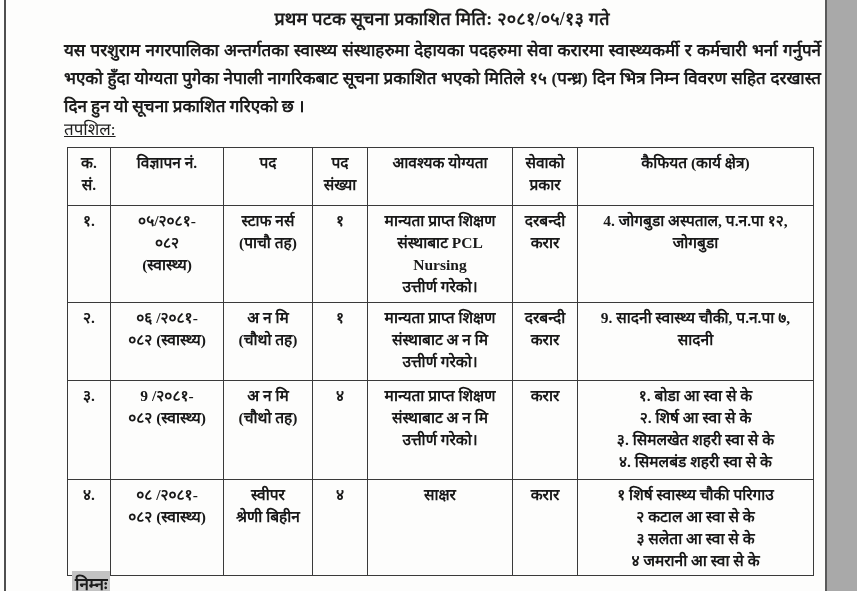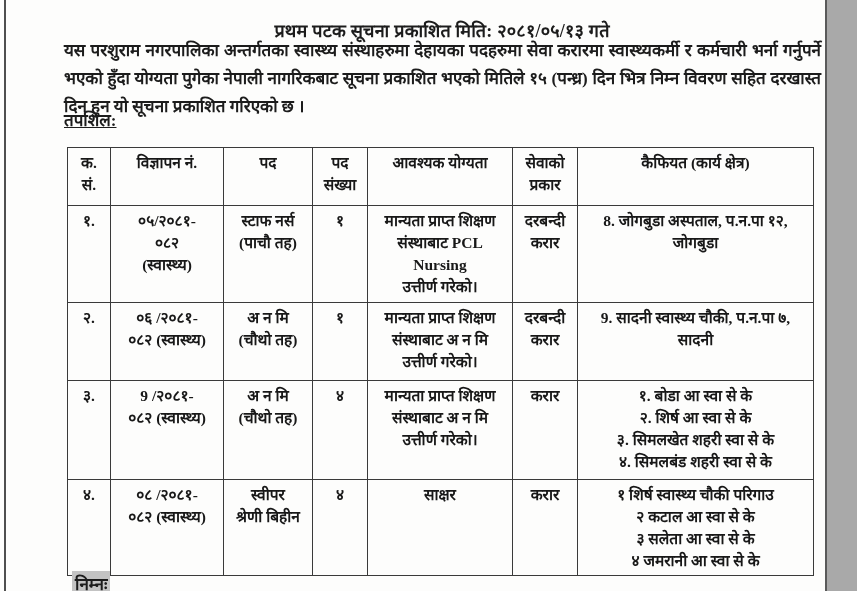--- a/index.html
+++ b/index.html
@@ -16,34 +16,34 @@
   .edge-line-left {
     position: absolute; left: 4px; top: 0; width: 2px; height: 591px;
     background: #4f4f4f;
   }
   .edge-band-right {
     position: absolute; left: 825px; top: 0; width: 32px; height: 591px;
     background: #a9a9a9; border-left: 2px solid #5a5a5a;
   }
 
   .doc-title {
-    position: absolute; left: 64px; top: 18px; width: 756px;
+    position: absolute; left: 64px; top: 6px; width: 756px;
     text-align: center;
     font-size: 18px; font-weight: 700;
     letter-spacing: 0.2px;
   }
   .intro-para {
     position: absolute; left: 64px; top: 37px; width: 757px;
     font-size: 17px; font-weight: 700;
     line-height: 28px;
     text-align: justify;
   }
   .tapasil {
-    position: absolute; left: 64px; top: 108px;
-    font-size: 17px; font-weight: 700;
+    position: absolute; left: 64px; top: 117px;
+    font-size: 17px; font-weight: 400;
     text-decoration: underline;
   }
 
   table.vacancy {
     position: absolute; left: 67px; top: 147px;
     width: 746px;
     border-collapse: collapse;
     table-layout: fixed;
     font-size: 15.5px; font-weight: 600;
     color: #181818;
@@ -119,21 +119,21 @@
 (स्वास्थ्य)</td>
         <td class="c-post">स्टाफ नर्स
 (पाचौ तह)</td>
         <td class="c-count">१</td>
         <td class="c-qual">मान्यता प्राप्त शिक्षण
 संस्थाबाट PCL
 Nursing
 उत्तीर्ण गरेको।</td>
         <td class="c-service">दरबन्दी
 करार</td>
-        <td class="c-remarks">8. जोगबुडा अस्पताल, प.न.पा १२,
+        <td class="c-remarks">4. जोगबुडा अस्पताल, प.न.पा १२,
 जोगबुडा</td>
       </tr>
       <tr class="row-2">
         <td class="c-sn">२.</td>
         <td class="c-advert">०६ /२०८१-
 ०८२ (स्वास्थ्य)</td>
         <td class="c-post">अ न मि
 (चौथो तह)</td>
         <td class="c-count">१</td>
         <td class="c-qual">मान्यता प्राप्त शिक्षण

